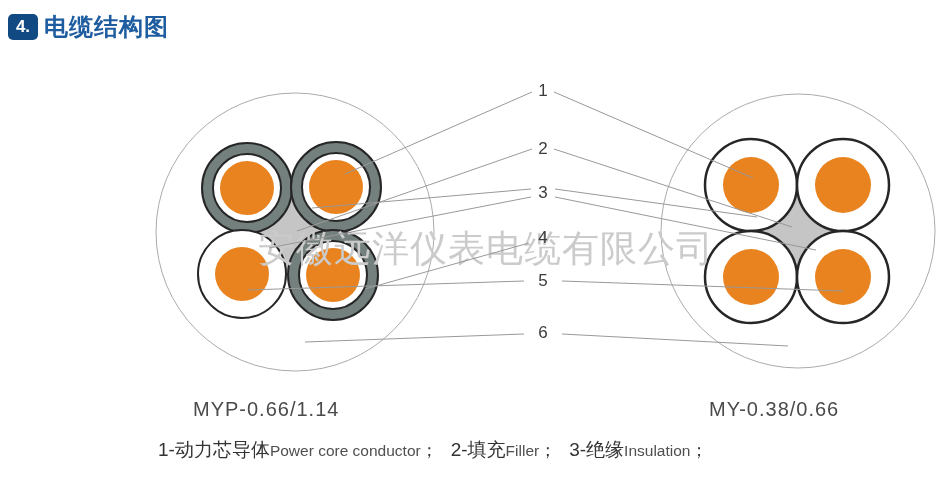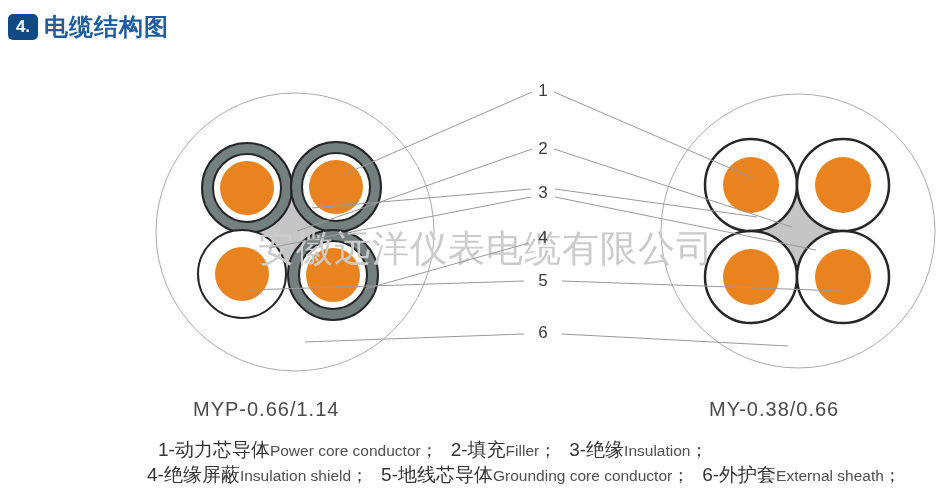--- a/index.html
+++ b/index.html
@@ -126,16 +126,15 @@
       <text class="callout" x="543" y="286">5</text>
       <text class="callout" x="543" y="338">6</text>
     </g>
   </svg>
 
   <div id="caption-left" class="caption">MYP-0.66/1.14</div>
   <div id="caption-right" class="caption">MY-0.38/0.66</div>
 
   <div id="legend">
       <div class="legend-line first"><span class="lg-zh">1-动力芯导体</span><span class="lg-en">Power core conductor</span><span class="lg-sep">；</span><span class="lg-zh">2-填充</span><span class="lg-en">Filler</span><span class="lg-sep">；</span><span class="lg-zh">3-绝缘</span><span class="lg-en">Insulation</span><span class="lg-sep">；</span></div>
-      <div class="legend-line"><span class="lg-zh">4-绝缘屏蔽</span><span class="lg-en">Insulation shield</span><span class="lg-sep">；</span><span class="lg-zh">5-地线芯导体</span><span class="lg-en">Grounding core conductor</span><span class="lg-sep">；</span><span class="lg-zh">6-外护套</span><span class="lg-en">External sheath</span><span class="lg-sep">；</span></div>
     </div>
 
 </div>
 
 </body></html>

